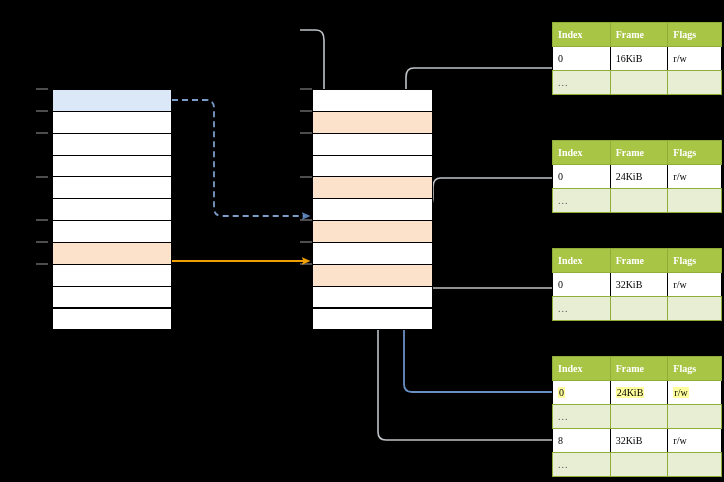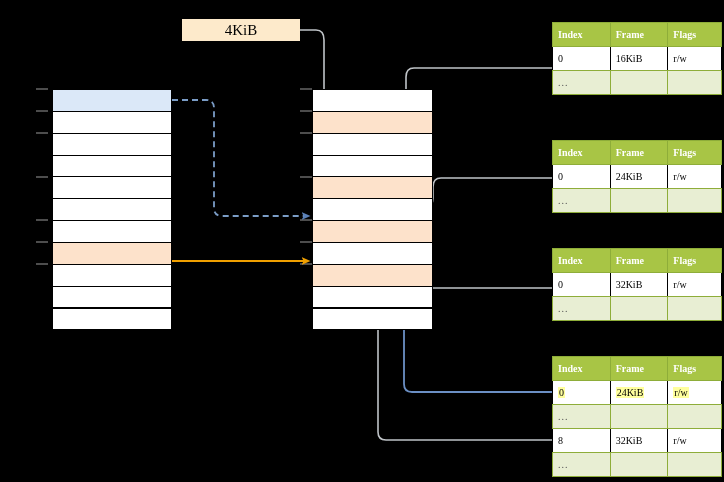--- a/index.html
+++ b/index.html
@@ -141,21 +141,20 @@
 
     <path d="M552,440 L386,440 Q378,440 378,432 L378,268 L378,258" fill="none" stroke="#bfc3c7" stroke-width="1.6" marker-end="url(#ar-gray)"></path>
 
     <path d="M552,392 L412,392 Q404,392 404,384 L404,235 L404,222" fill="none" stroke="#6b8fc4" stroke-width="1.8" marker-end="url(#ar-blue)"></path>
 
     <path d="M172,100 L206,100 Q214,100 214,108 L214,208 Q214,216 222,216 L306,216" fill="none" stroke="#7a9cc6" stroke-width="1.8" stroke-dasharray="6 4" marker-end="url(#ar-blue)"></path>
 
     <path d="M52,261 L306,261" fill="none" stroke="#f0a000" stroke-width="2.2" marker-end="url(#ar-orange)"></path>
   </svg>
 
-  <div class="sizelabel" style="left:182px; top:19px; width:118px; height:22px;">4KiB</div>
 
   <div id="left-table">
       <div class="cellbox blue" style="left: 52px; top: 89px; width: 120px; height: 22.85px;"></div>
       <div class="cellbox" style="left: 52px; top: 110.85px; width: 120px; height: 22.85px;"></div>
       <div class="cellbox" style="left: 52px; top: 132.7px; width: 120px; height: 22.85px;"></div>
       <div class="cellbox" style="left: 52px; top: 154.55px; width: 120px; height: 22.85px;"></div>
       <div class="cellbox" style="left: 52px; top: 176.4px; width: 120px; height: 22.85px;"></div>
       <div class="cellbox" style="left: 52px; top: 198.25px; width: 120px; height: 22.85px;"></div>
       <div class="cellbox" style="left: 52px; top: 220.1px; width: 120px; height: 22.85px;"></div>
       <div class="cellbox peach" style="left: 52px; top: 241.95px; width: 120px; height: 22.85px;"></div>

